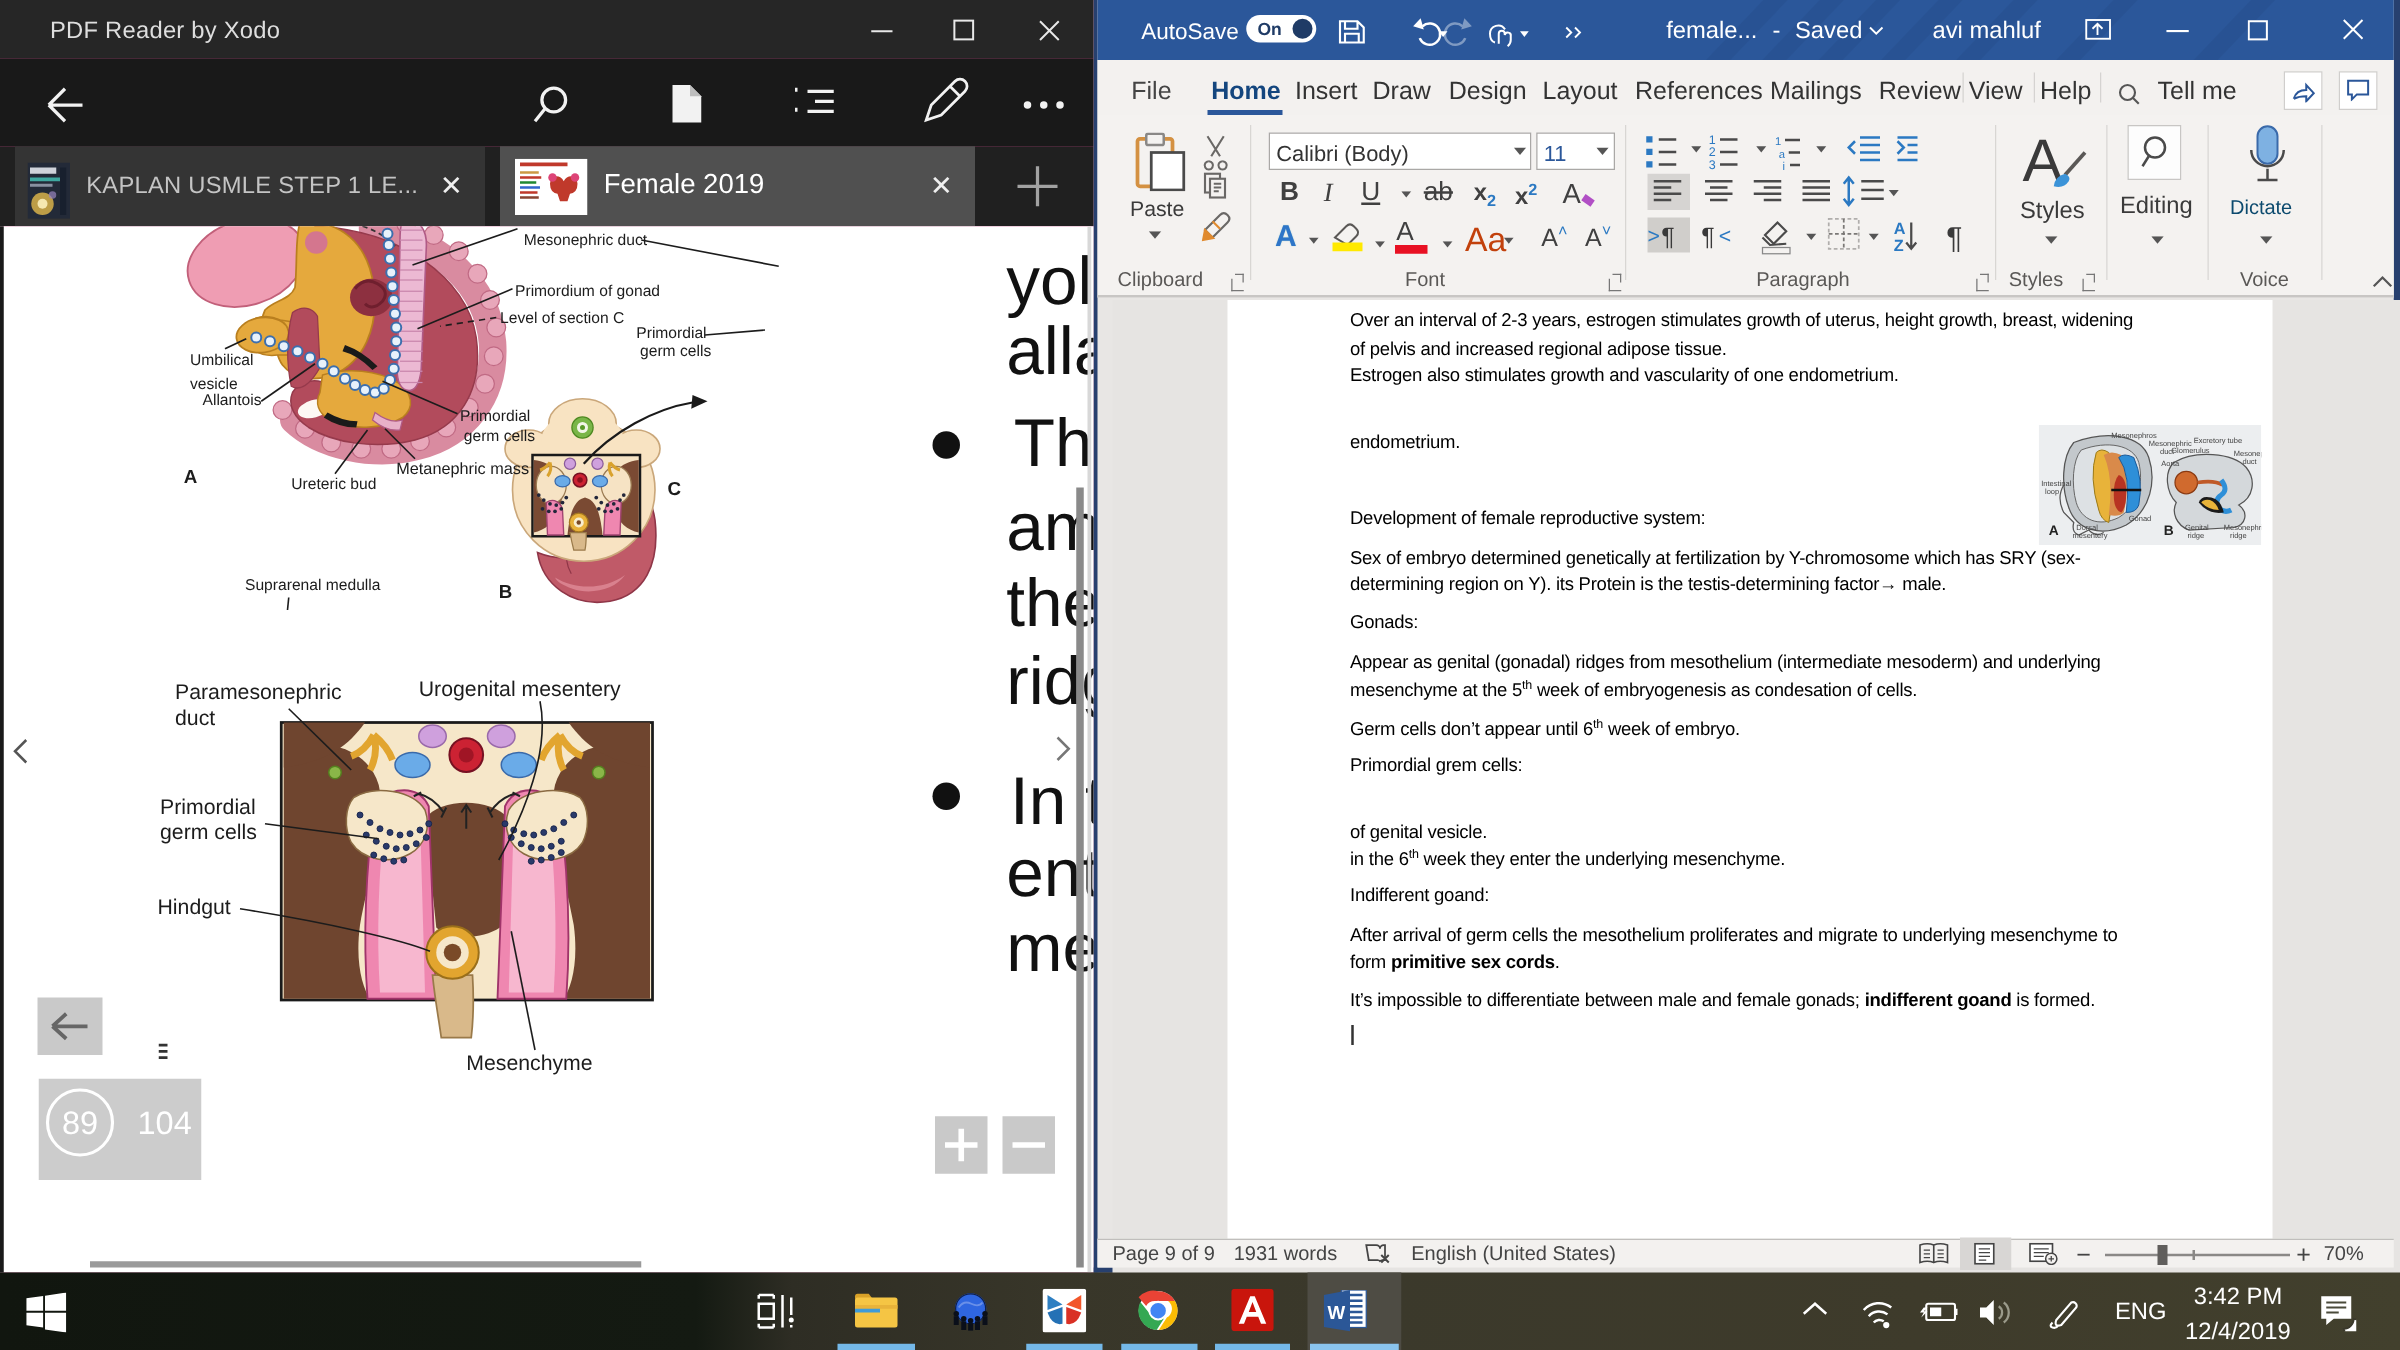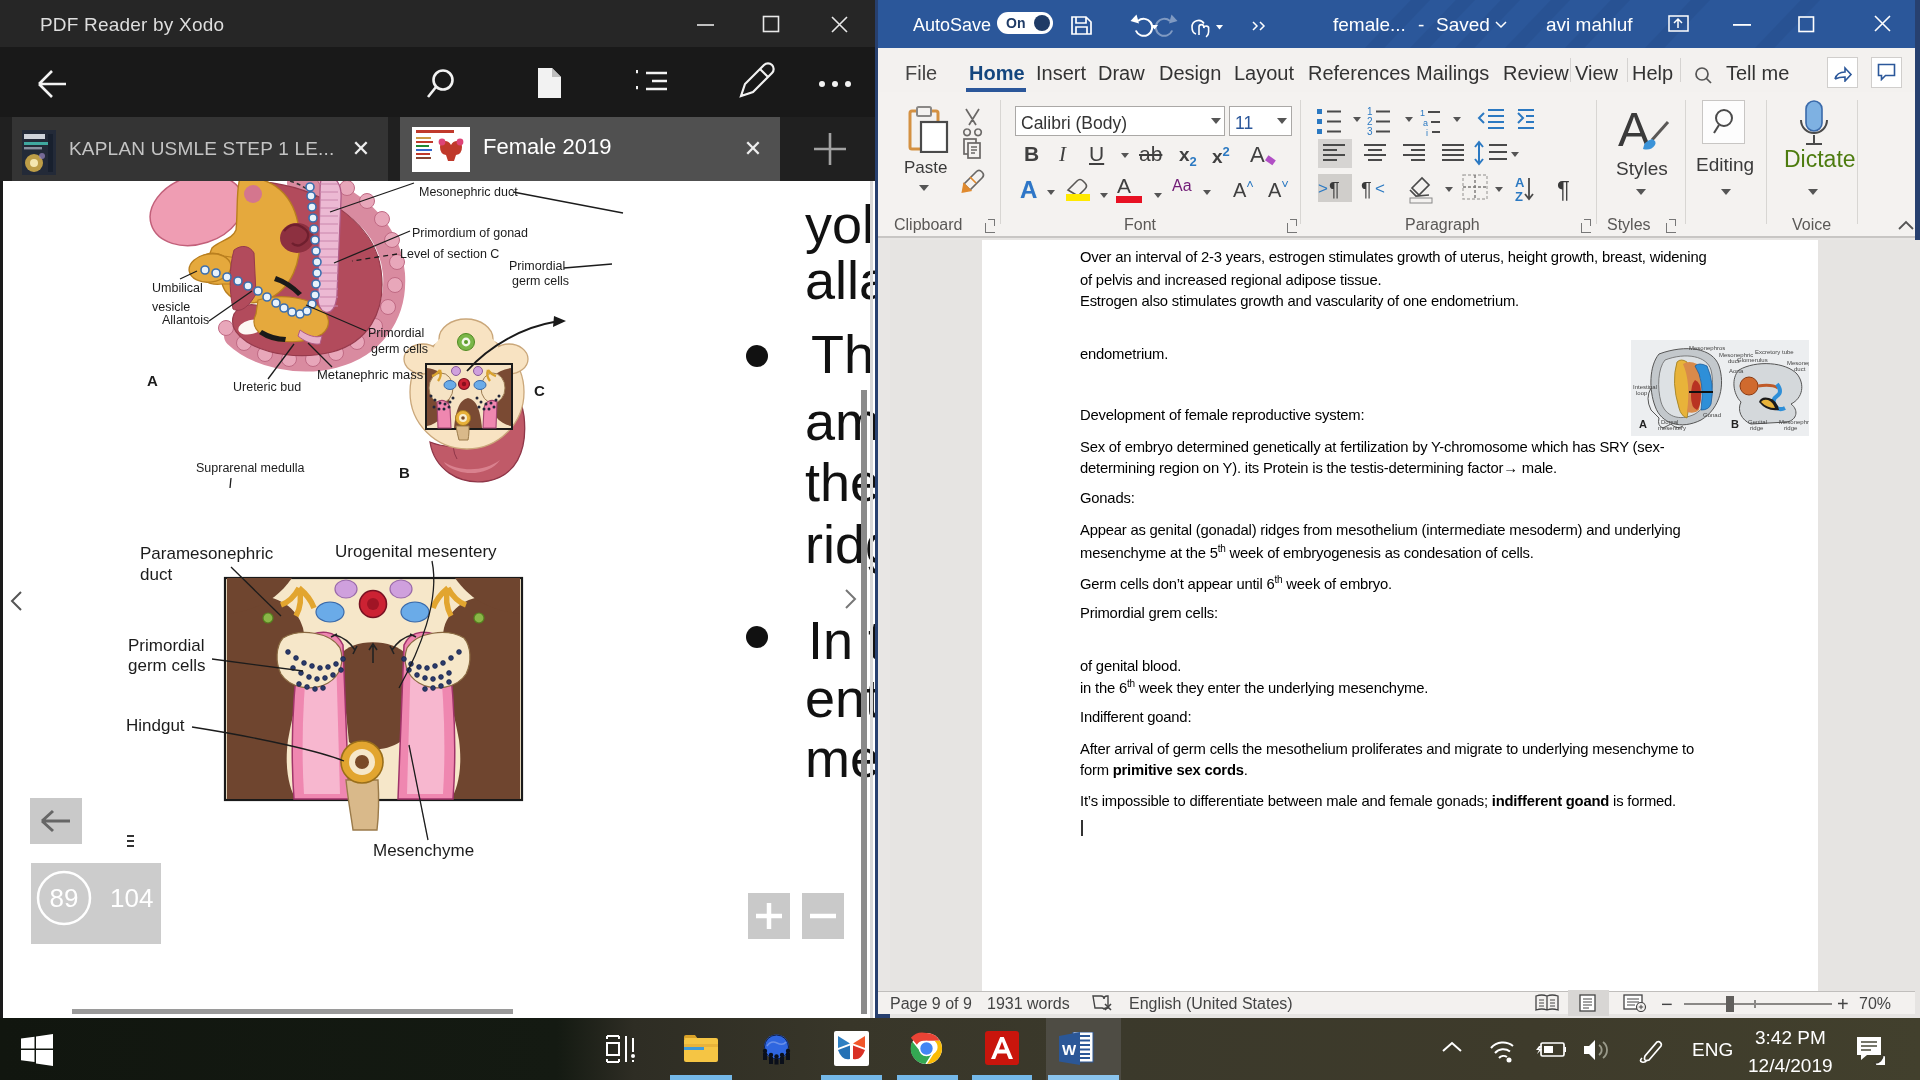--- a/index.html
+++ b/index.html
@@ -543,21 +543,21 @@
     <rect x="2" y="18" width="24" height="7" fill="#ffe900"></rect>
   </svg>
   <svg class="abs" style="left:222px;top:101px" width="9" height="6">
         <path d="M0,0 l4,5 l4,-5" fill="#555"></path>
       </svg>
   <div class="abs" style="left:239px;top:82px;font-size:21px;color:#404040">A</div>
   <div class="abs" style="left:238px;top:104px;width:26px;height:7px;background:#e81123"></div>
   <svg class="abs" style="left:276px;top:101px" width="9" height="6">
         <path d="M0,0 l4,5 l4,-5" fill="#555"></path>
       </svg>
-  <div class="abs" style="left:294px;top:85px;font-size:16px;color:#701a75">Aa</div>
+  <div class="abs" style="left:294px;top:85px;font-size:27px;color:#c2410c">Aa</div>
   <svg class="abs" style="left:325px;top:98px" width="9" height="6">
         <path d="M0,0 l4,5 l4,-5" fill="#555"></path>
       </svg>
   <div class="abs" style="left:355px;top:85px;font-size:20px;color:#404040">A<span style="font-size:13px;color:#2b79c2;vertical-align:8px">˄</span></div>
   <div class="abs" style="left:390px;top:85px;font-size:20px;color:#404040">A<span style="font-size:13px;color:#2b79c2;vertical-align:8px">˅</span></div>
   <div class="glabel" style="left:246px">Font</div>
   <div class="expander" style="left:409px"></div>
   <div class="gsep" style="left:422px"></div>
 
   <svg class="abs" style="left:437px;top:14px" width="250" height="100" viewBox="0 0 250 100">
@@ -668,21 +668,21 @@
   <div class="abs" style="left:818px;top:62px;font-size:19px;color:#3a3a3a">Editing</div>
   <svg class="abs" style="left:843px;top:97px" width="11" height="7">
         <path d="M0,0 l5,6 l5,-6" fill="#555"></path>
       </svg>
   <div class="gsep" style="left:888px"></div>
 
   <svg class="abs" style="left:920px;top:8px" width="32" height="48" viewBox="0 0 32 48">
    <rect x="8" y="1" width="16" height="30" rx="8" fill="#7eb1e2" stroke="#3a6aaa" stroke-width="1.6"></rect>
    <path d="M3,20 a13,13 0 0 0 26,0 M16,35 v8 M8,44 h16" fill="none" stroke="#4a4a4a" stroke-width="2"></path>
   </svg>
-  <div class="abs" style="left:906px;top:54px;font-size:23px;color:#4d7c0f">Dictate</div>
+  <div class="abs" style="left:906px;top:66px;font-size:16px;color:#0c4a6e">Dictate</div>
   <svg class="abs" style="left:930px;top:97px" width="11" height="7">
         <path d="M0,0 l5,6 l5,-6" fill="#555"></path>
       </svg>
   <div class="glabel" style="left:914px">Voice</div>
   <div class="gsep" style="left:979px"></div>
   <svg class="abs" style="left:1020px;top:128px" width="16" height="10">
         <path d="M1,9 l7,-7 l7,7" stroke="#555" stroke-width="1.8" fill="none"></path>
       </svg>
  </div>
  <div id="wdoc">
@@ -692,21 +692,21 @@
   <div class="dl" style="top:53px">Estrogen also stimulates growth and vascularity of one endometrium.</div>
   <div class="dl" style="top:106px">endometrium.</div>
   <div class="dl" style="top:167px">Development of female reproductive system:</div>
   <div class="dl" style="top:199px">Sex of embryo determined genetically at fertilization by Y-chromosome which has SRY (sex-</div>
   <div class="dl" style="top:220px">determining region on Y). its Protein is the testis-determining factor→ male.</div>
   <div class="dl" style="top:250px">Gonads:</div>
   <div class="dl" style="top:282px">Appear as genital (gonadal) ridges from mesothelium (intermediate mesoderm) and underlying</div>
   <div class="dl" style="top:303px">mesenchyme at the 5<sup>th</sup> week of embryogenesis as condesation of cells.</div>
   <div class="dl" style="top:334px">Germ cells don’t appear until 6<sup>th</sup> week of embryo.</div>
   <div class="dl" style="top:365px">Primordial grem cells:</div>
-  <div class="dl" style="top:418px">of genital blood.</div>
+  <div class="dl" style="top:418px">of genital vesicle.</div>
   <div class="dl" style="top:438px">in the 6<sup>th</sup> week they enter the underlying mesenchyme.</div>
   <div class="dl" style="top:469px">Indifferent goand:</div>
   <div class="dl" style="top:501px">After arrival of germ cells the mesothelium proliferates and migrate to underlying mesenchyme to</div>
   <div class="dl" style="top:522px">form <b>primitive sex cords</b>.</div>
   <div class="dl" style="top:553px">It’s impossible to differentiate between male and female gonads; <b>indifferent goand</b> is formed.</div>
   <div class="abs" style="left:99px;top:580px;width:1.5px;height:16px;background:#333"></div>
   <svg class="abs" style="left:649px;top:100px" width="178" height="96" viewBox="0 0 178 96">
    <rect width="178" height="96" fill="#eceef0"></rect>
    <path d="M28,14 C55,4 82,8 88,26 C94,44 90,68 70,80 C50,90 30,84 24,66 C18,50 18,26 28,14 Z" fill="#c3c8cc" stroke="#555" stroke-width="1"></path>
    <path d="M34,20 C55,12 76,16 80,30 C84,46 80,64 64,74 C48,82 34,76 30,62 C26,48 27,28 34,20 Z" fill="#dde1e4" stroke="#666" stroke-width=".8"></path>

